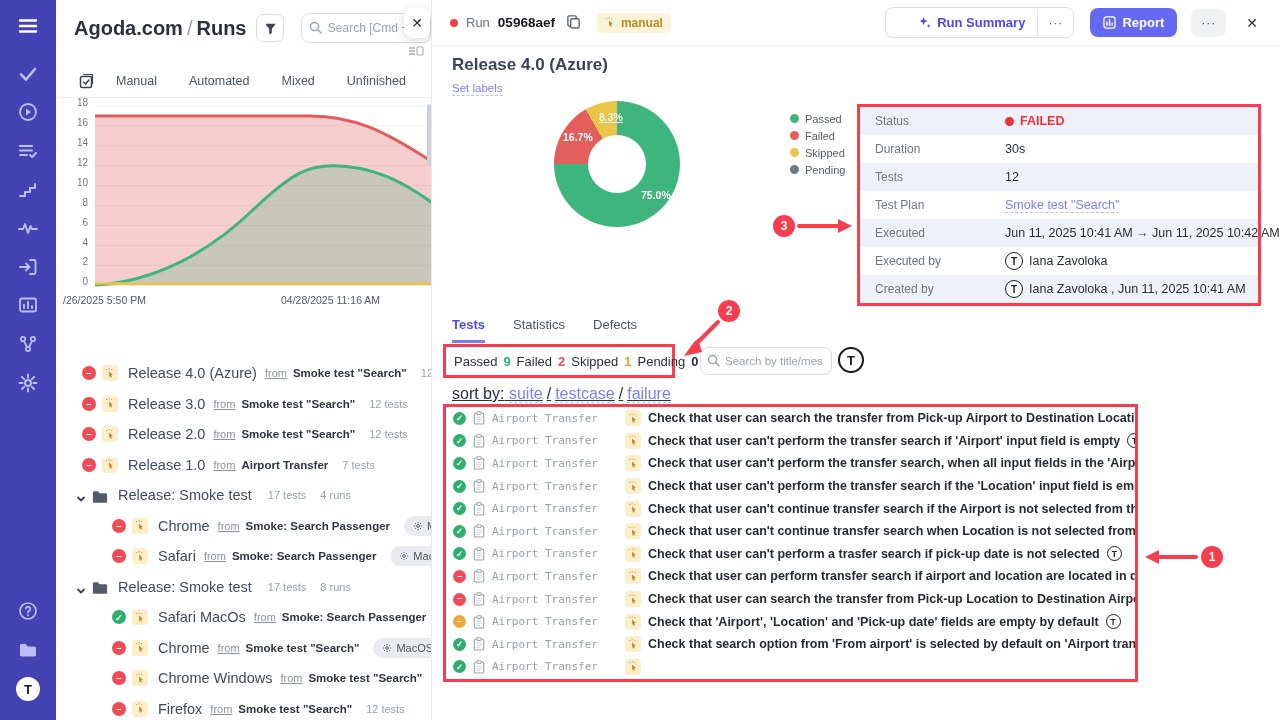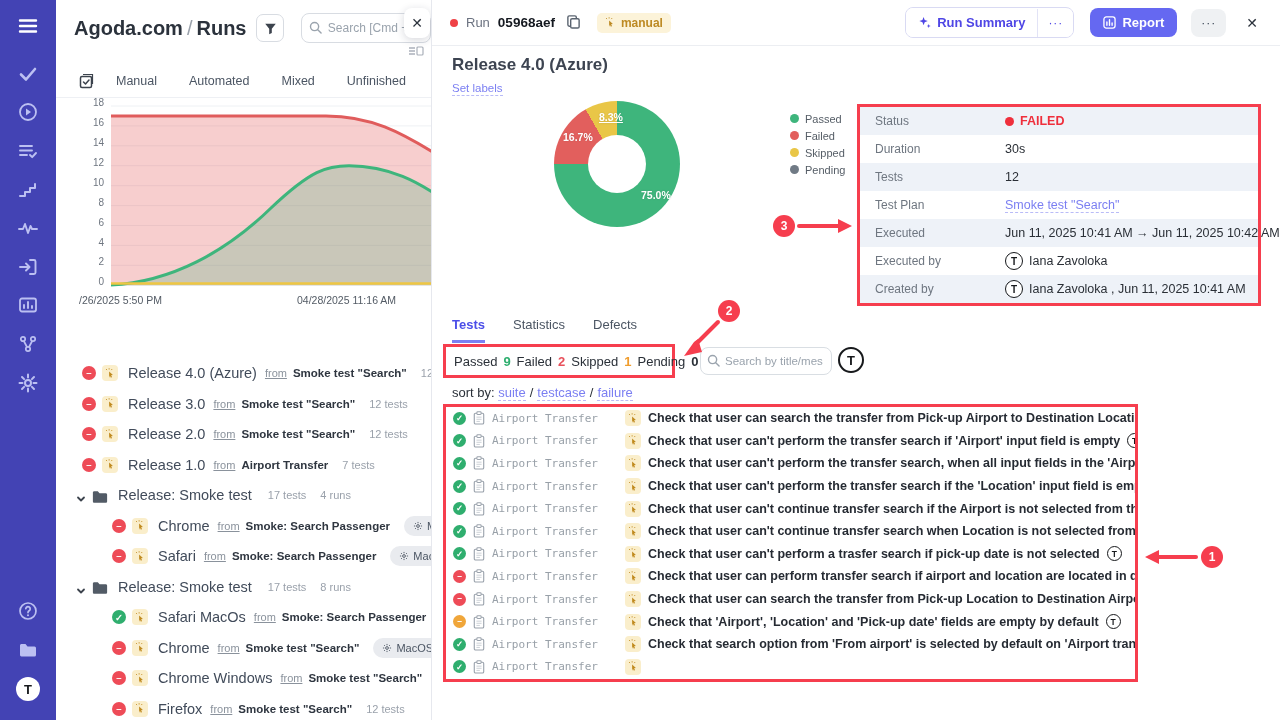--- a/index.html
+++ b/index.html
@@ -23,21 +23,21 @@
   .lp-search input::placeholder { color:#9aa3ad; }
   .mag { position:absolute; left:8px; top:8px; width:13px; height:13px; }
   .lp-close { position:absolute; left:348px; top:8px; width:26px; height:30px; background:#fff; border-radius:8px; box-shadow:0 2px 8px rgba(30,35,60,.18); border:none; font-size:14px; color:#2b323c; cursor:pointer; z-index:6; }
   .lp-mini { position:absolute; left:352px; top:42px; width:16px; height:10px; color:#aab0ba; z-index:4; }
 
   .lp-tabs { position:absolute; left:0; top:64px; width:100%; height:34px; display:flex; align-items:center; gap:0; border-bottom:1px solid #eef0f4; padding-left:22px; }
   .lp-tab-ic { width:16px; height:16px; color:#3c434d; margin-right:22px; cursor:pointer; }
   .lp-tab { font-size:12.5px; color:#4b5563; margin-right:32px; cursor:pointer; white-space:nowrap; }
 
   
-  .chartwrap { position:absolute; left:16px; top:98px; width:428px; height:212px; }
+  .chartwrap { position:absolute; left:0; top:98px; width:428px; height:212px; }
   .ytick { position:absolute; left:8px; width:24px; text-align:right; font-size:10px; color:#6e7680; }
   .trend { position:absolute; left:39px; top:4px; }
   .xlab { position:absolute; top:196px; font-size:10.5px; color:#535b65; white-space:nowrap; }
   .scrollthumb { position:absolute; left:371px; top:6px; width:4px; height:62px; background:#ccd1d8; border-radius:2px; }
 
   
   .runlist { position:absolute; left:0; top:358px; width:376px; }
   .rrow { height:30.5px; display:flex; align-items:center; gap:6px; white-space:nowrap; overflow:hidden; cursor:pointer; }
   .rrow.r-top { padding-left:26px; }
   .rrow.r-child { padding-left:56px; }
@@ -64,21 +64,21 @@
 
   
   .main { position:absolute; left:432px; top:0; width:848px; height:720px; background:#fff; }
   .m-head { position:absolute; left:0; top:0; width:100%; height:46px; border-bottom:1px solid #eceef2; display:flex; align-items:center; padding:0 14px 0 18px; gap:8px; }
   .rdot { width:8px; height:8px; border-radius:50%; background:#ef4146; }
   .runlab { font-size:13px; color:#6b7280; }
   .runid { font-size:13.5px; font-weight:700; color:#14181f; }
   .copy-btn { width:18px; height:18px; background:none; border:none; cursor:pointer; color:#5b6470; margin-left:2px; }
   .badge-manual { display:inline-flex; align-items:center; gap:5px; background:#fcf3d9; color:#bd8a23; font-size:12px; font-weight:700; border-radius:5px; padding:3px 8px; margin-left:6px; }
   .m-head .spacer { flex:1; }
-  .btn-group { display:flex; align-items:flex-end; border:1px solid #d9daf3; border-radius:8px; overflow:hidden; background:#fff; }
+  .btn-group { display:flex; align-items:flex-end; border:1px solid #d9daf3; border-radius:8px; overflow:hidden; background:#fff;padding-left:20px; }
   .btn-rs { display:flex; align-items:center; gap:6px; padding:7px 12px; font-size:13px; font-weight:600; color:#4f46e5; background:#fff; border:none; cursor:pointer; }
   .btn-rs-more { padding:7px 10px; font-size:12px; color:#4f46e5; border:none; border-left:1px solid #e2e3f6; background:#fff; cursor:pointer; letter-spacing:1px; }
   .btn-report { display:flex; align-items:center; gap:6px; padding:7px 13px; font-size:13px; font-weight:600; color:#fff; background:#6568f1; border:none; border-radius:8px; cursor:pointer; margin-left:8px; }
   .btn-more { padding:7px 10px; font-size:12px; color:#374151; background:#eff1f3; border:none; border-radius:8px; cursor:pointer; letter-spacing:1px; margin-left:6px; }
   .btn-x { background:none; border:none; font-size:14px; color:#2b323c; cursor:pointer; padding:6px 8px; margin-left:4px; }
 
   .m-title { position:absolute; left:20px; top:55px; font-size:17px; font-weight:700; color:#3d4451; }
   .set-labels { position:absolute; left:20px; top:82px; font-size:11.5px; color:#7b7ff2; border-bottom:1px dashed #b9bbf7; cursor:pointer; padding-bottom:1px; }
 
   
@@ -113,21 +113,21 @@
   .fc { font-size:13px; font-weight:700; }
   .fc-passed { color:#2eaf6f; } .fc-failed { color:#e8505b; }
   .fc-skipped { color:#f09d2e; } .fc-pending { color:#2a3038; }
 
   .m-search { position:absolute; left:268px; top:347px; width:132px; height:28px; }
   .m-search input { width:100%; height:100%; border:1px solid #d9dee3; border-radius:8px; padding:0 8px 0 24px; font-size:11.5px; color:#444; outline:none; font-family:"Liberation Sans", sans-serif; }
   .m-search input::placeholder { color:#9aa3ad; }
   .m-search .mag { left:7px; top:7px; }
   .m-avatar { position:absolute; left:406px; top:347px; width:26px; height:26px; border-radius:50%; border:2px solid #17191c; background:#fff; color:#17191c; font-size:13px; font-weight:700; display:flex; align-items:center; justify-content:center; cursor:pointer; }
 
-  .sortrow { position:absolute; left:20px; top:385px; font-size:13px; color:#2a3038; }
+  .sortrow { position:absolute; left:20px; top:385px; font-size:16px; color:#2a3038;text-decoration:underline; }
   .slink { color:#7b7ff2; border-bottom:1px dashed #b9bbf7; cursor:pointer; }
   .ssep { color:#2a3038; padding:0 4px; }
 
   
   .testbox { position:absolute; left:11px; top:404px; width:695px; height:278px; border:3px solid #f63e4e; background:#fff; overflow:hidden; }
   .trow { height:22.6px; display:flex; align-items:center; gap:7px; padding-left:7px; white-space:nowrap; overflow:hidden; cursor:pointer; }
   .trow .st { width:13px; height:13px; font-size:8.5px; }
   .clip-ic { width:12px; height:14px; flex:none; }
   .suite { font-family:"DejaVu Sans Mono", monospace; font-size:11px; color:#98a0a8; width:126px; flex:none; }
   .ttitle { font-size:12.5px; font-weight:600; color:#262b33; }

